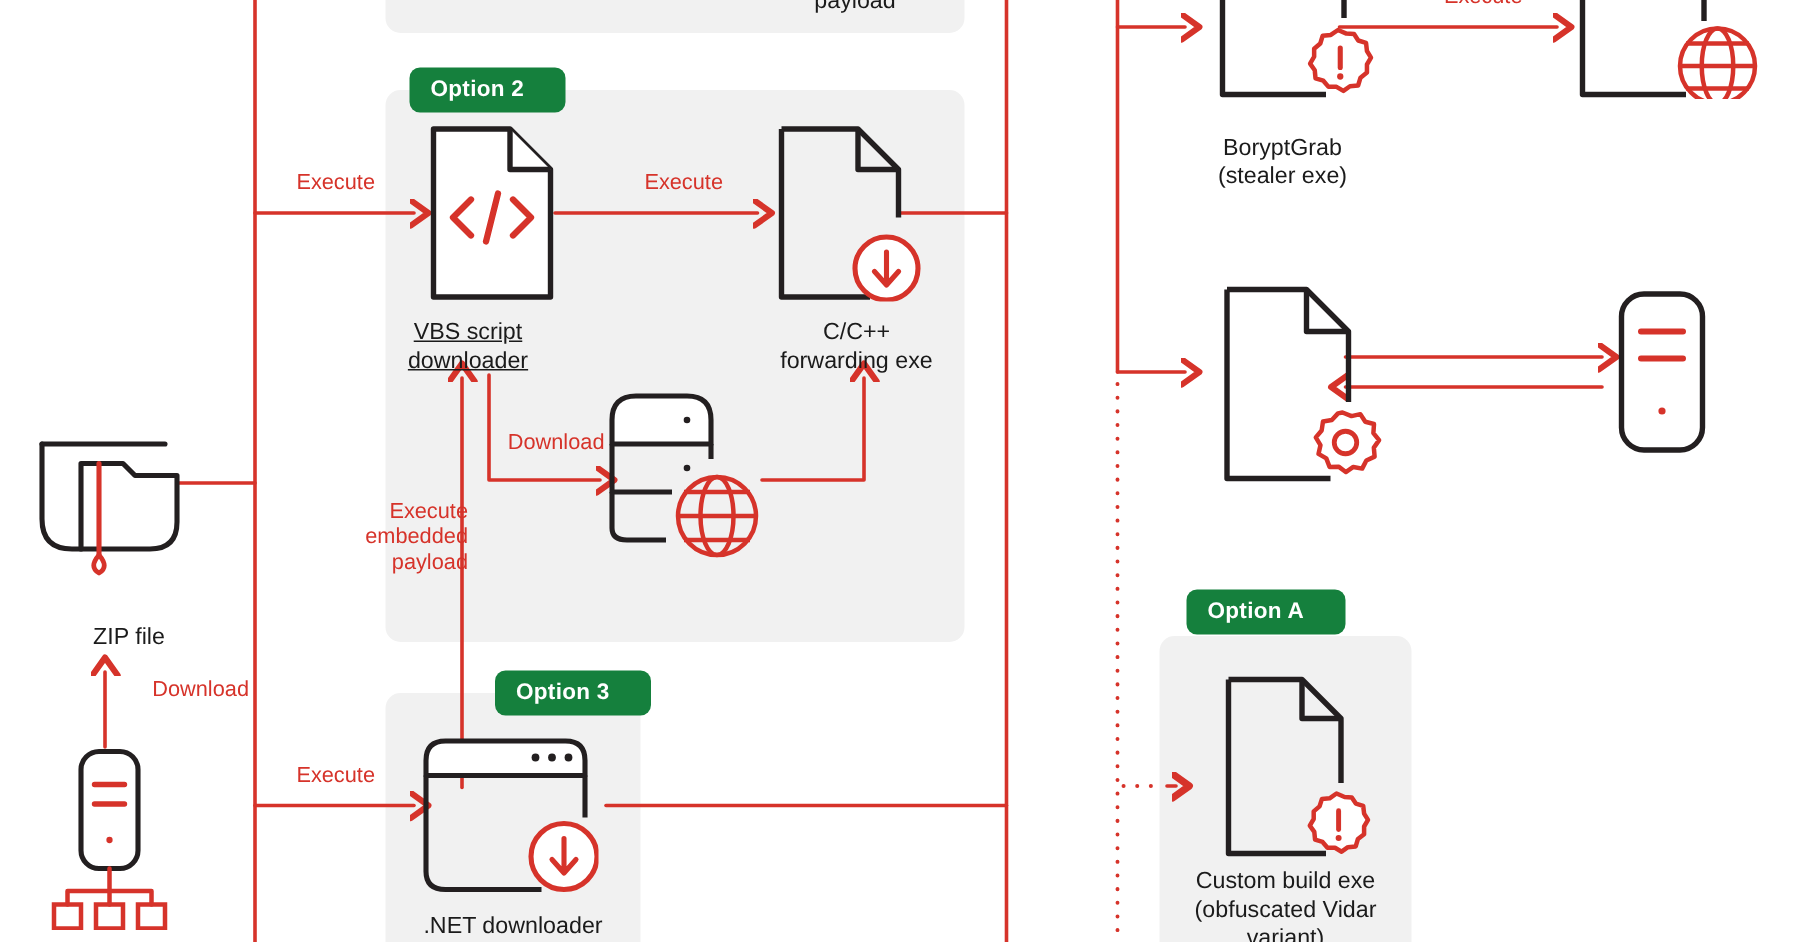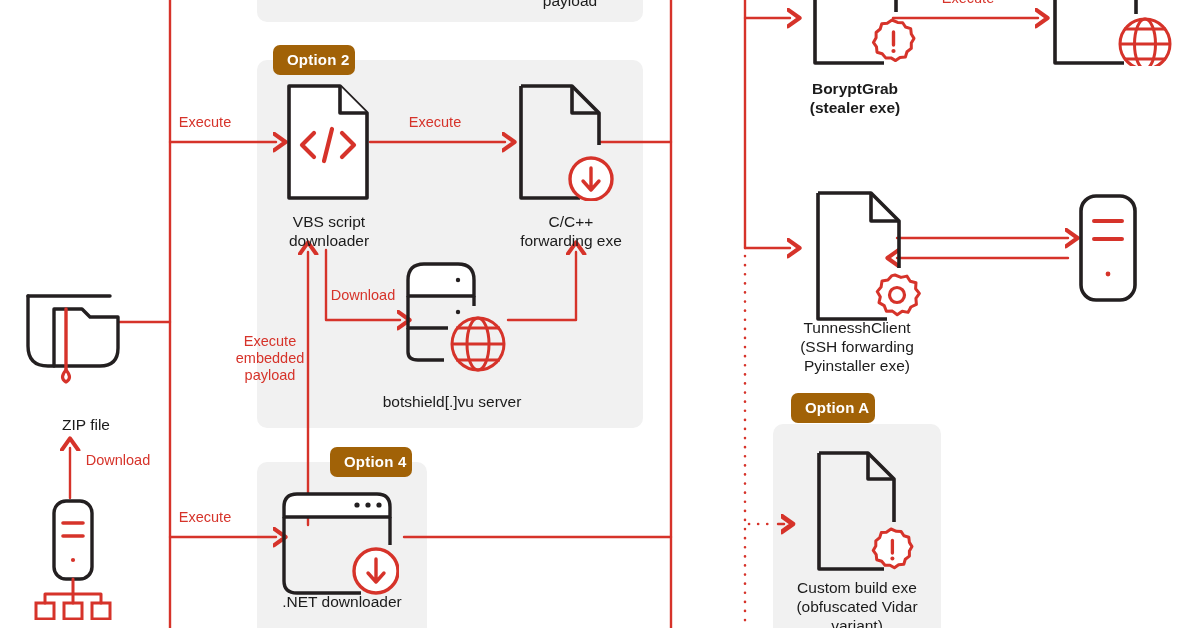--- a/index.html
+++ b/index.html
@@ -1,43 +1,43 @@
 <!DOCTYPE html>
 <html><head>
 <meta charset="utf-8">
 <style>
   html,body{margin:0;padding:0;background:#ffffff;}
   body{width:1200px;height:628px;overflow:hidden;font-family:"Liberation Sans","DejaVu Sans",sans-serif;}
   #stage{position:relative;width:1200px;height:628px;background:#ffffff;}
   svg#wires{position:absolute;left:0;top:0;width:1200px;height:628px;overflow:visible;}
 
   .panel{position:absolute;background:#f1f1f1;border-radius:10px;}
-  .badge{position:absolute;background:#a16207;color:#ffffff;font-size:15px;font-weight:700;
-         padding:7px 6px 8px 14px;border-radius:7px;letter-spacing:.2px;line-height:1;}
+  .badge{position:absolute;background:#15803d;color:#ffffff;font-size:15px;font-weight:700;
+         padding:7px 28px 8px 14px;border-radius:7px;letter-spacing:.2px;line-height:1;}
 
   .node{position:absolute;}
   .caption{position:absolute;text-align:center;color:#1b1b1b;font-size:15.5px;line-height:19px;
            white-space:pre-line;}
-  .wlabel{position:absolute;color:#d6332a;font-size:14.5px;line-height:17px;text-align:center;white-space:pre-line;}
+  .wlabel{position:absolute;color:#d6332a;font-size:14.5px;line-height:17px;text-align:right;white-space:pre-line;}
 </style>
 </head>
 <body>
 
 <div id="stage">
 
   <div class="panel" style="left:257px;top:-70px;width:386px;height:92px;"></div>
 
   <div class="panel" style="left:257px;top:60px;width:386px;height:368px;"></div>
 
   <div class="panel" style="left:257px;top:462px;width:170px;height:180px;"></div>
 
   <div class="panel" style="left:773px;top:424px;width:168px;height:220px;"></div>
 
   <div class="badge" style="left:273px;top:45px;">Option 2</div>
-  <div class="badge" style="left:330px;top:447px;">Option 4</div>
+  <div class="badge" style="left:330px;top:447px;">Option 3</div>
   <div class="badge" style="left:791px;top:393px;">Option A</div>
 
   <svg id="wires" viewBox="0 0 1200 628">
     <defs>
       <marker id="ah" markerWidth="9" markerHeight="9" refX="1.2" refY="4" orient="auto" markerUnits="strokeWidth">
         <path d="M0.3,0.5 L5.2,4 L0.3,7.5" fill="none" stroke="#d6332a" stroke-width="1.7" stroke-linecap="round" stroke-linejoin="round"></path>
       </marker>
       <marker id="ahs" markerWidth="9" markerHeight="9" refX="1.2" refY="4" orient="auto" markerUnits="strokeWidth">
         <path d="M0.3,0.7 L4.9,4 L0.3,7.3" fill="none" stroke="#d6332a" stroke-width="2" stroke-linecap="round" stroke-linejoin="round"></path>
       </marker>
@@ -112,21 +112,21 @@
     </svg>
   </div>
 
   <div class="node" style="left:286px;top:83px;">
     <svg width="84" height="118" viewBox="0 0 84 118">
       <path d="M3,3 L54,3 L81,30 L81,115 L3,115 Z" fill="#ffffff" stroke="#231f20" stroke-width="3.6" stroke-linejoin="round"></path>
       <path d="M54,3 L54,30 L81,30" fill="#ffffff" stroke="#231f20" stroke-width="3.6" stroke-linejoin="round"></path>
       <path d="M28,50 L16,62 L28,74 M56,50 L68,62 L56,74 M46,46 L38,78" fill="none" stroke="#d6332a" stroke-width="4.2" stroke-linecap="round" stroke-linejoin="round"></path>
     </svg>
   </div>
-  <div class="caption" style="left:254px;top:212px;width:150px;">VBS script
+  <div class="caption" style="left:237px;top:212px;width:150px;text-decoration:underline;">VBS script
 downloader</div>
 
   <div class="node" style="left:518px;top:83px;">
     <svg width="100" height="118" viewBox="0 0 100 118">
       <path d="M3,3 L54,3 L81,30 L81,62" fill="none" stroke="#231f20" stroke-width="3.6" stroke-linejoin="round"></path>
       <path d="M3,3 L3,115 L62,115" fill="none" stroke="#231f20" stroke-width="3.6" stroke-linejoin="round"></path>
       <path d="M54,3 L54,30 L81,30" fill="none" stroke="#231f20" stroke-width="3.6" stroke-linejoin="round"></path>
       <circle cx="73" cy="96" r="21" fill="#ffffff" stroke="#d6332a" stroke-width="3.4"></circle>
       <path d="M73,85 L73,106 M65,98 L73,107 L81,98" fill="none" stroke="#d6332a" stroke-width="3.4" stroke-linecap="round" stroke-linejoin="round"></path>
     </svg>
@@ -142,51 +142,50 @@
       <path d="M12,80 L12,104 Q12,112 22,112 L48,112" fill="none" stroke="#231f20" stroke-width="3.4" stroke-linejoin="round"></path>
       <circle cx="62" cy="32" r="2.2" fill="#231f20"></circle>
       <circle cx="62" cy="64" r="2.2" fill="#231f20"></circle>
       <g stroke="#d6332a" stroke-width="3" fill="none">
         <circle cx="82" cy="96" r="26"></circle>
         <ellipse cx="82" cy="96" rx="11" ry="26"></ellipse>
         <path d="M56,96 L108,96 M60,80 L104,80 M60,112 L104,112"></path>
       </g>
     </svg>
   </div>
-  <div class="caption" style="left:352px;top:392px;width:200px;">botshield[.]vu server</div>
 
   <div class="node" style="left:281px;top:489px;">
     <svg width="118" height="110" viewBox="0 0 118 110">
       <path d="M3,18 Q3,5 16,5 L96,5 Q109,5 109,18 L109,28 L3,28 Z" fill="#ffffff" stroke="#231f20" stroke-width="3.4" stroke-linejoin="round"></path>
       <path d="M3,28 L3,92 Q3,104 16,104 L80,104" fill="none" stroke="#231f20" stroke-width="3.4" stroke-linejoin="round"></path>
       <path d="M109,28 L109,56" fill="none" stroke="#231f20" stroke-width="3.4"></path>
       <circle cx="76" cy="16" r="2.6" fill="#231f20"></circle>
       <circle cx="87" cy="16" r="2.6" fill="#231f20"></circle>
       <circle cx="98" cy="16" r="2.6" fill="#231f20"></circle>
       <circle cx="95" cy="82" r="22" fill="#ffffff" stroke="#d6332a" stroke-width="3.4"></circle>
       <path d="M95,70 L95,92 M87,84 L95,93 L103,84" fill="none" stroke="#d6332a" stroke-width="3.4" stroke-linecap="round" stroke-linejoin="round"></path>
     </svg>
   </div>
-  <div class="caption" style="left:262px;top:592px;width:160px;text-align:center;">.NET downloader</div>
+  <div class="caption" style="left:262px;top:608px;width:160px;text-align:center;">.NET downloader</div>
 
   <div class="node" style="left:812px;top:-66px;">
     <svg width="108" height="132" viewBox="0 0 108 132">
       <path d="M3,3 L3,129 L72,129" fill="none" stroke="#231f20" stroke-width="3.6" stroke-linejoin="round"></path>
       <path d="M3,3 L56,3 L84,31 L84,78" fill="none" stroke="#231f20" stroke-width="3.6" stroke-linejoin="round"></path>
       <path d="M56,3 L56,31 L84,31" fill="none" stroke="#231f20" stroke-width="3.6" stroke-linejoin="round"></path>
       <g transform="translate(80,108)">
         <path d="M0,-22 L5.6,-19.6 L10.7,-19.3 L13.5,-15 L18.7,-13.4 L19.3,-8 L22,-3.6 L19.3,1 L19.3,6.4
                  L15,9.8 L13.4,15 L8,15.5 L3.6,18.6 L-1,15.9 L-6.3,15.9 L-9.8,11.8 L-15,10.2 L-15.5,4.8
                  L-18.6,0.4 L-15.9,-4.2 L-15.9,-9.5 L-11.8,-13 L-10.2,-18.2 L-4.8,-18.7 Z" fill="#ffffff" stroke="#d6332a" stroke-width="3" stroke-linejoin="round"></path>
         <path d="M1.5,-10 L1.5,3" stroke="#d6332a" stroke-width="3.4" stroke-linecap="round"></path>
         <circle cx="1.5" cy="9" r="2.1" fill="#d6332a"></circle>
       </g>
     </svg>
   </div>
-  <div class="caption" style="left:770px;top:79px;width:170px;font-weight:bold;">BoryptGrab
+  <div class="caption" style="left:770px;top:89px;width:170px;">BoryptGrab
 (stealer exe)</div>
 
   <div class="node" style="left:1052px;top:-66px;">
     <svg width="148" height="132" viewBox="0 0 148 132">
       <path d="M3,3 L3,129 L72,129" fill="none" stroke="#231f20" stroke-width="3.6" stroke-linejoin="round"></path>
       <path d="M56,3 L56,31 L84,31" fill="none" stroke="#231f20" stroke-width="3.6" stroke-linejoin="round"></path>
       <path d="M84,31 L84,80" fill="none" stroke="#231f20" stroke-width="3.6"></path>
       <g stroke="#d6332a" stroke-width="3" fill="none">
         <circle cx="93" cy="110" r="25"></circle>
         <ellipse cx="93" cy="110" rx="10.5" ry="25"></ellipse>
@@ -201,23 +200,20 @@
       <path d="M3,3 L56,3 L84,31 L84,78" fill="none" stroke="#231f20" stroke-width="3.6" stroke-linejoin="round"></path>
       <path d="M56,3 L56,31 L84,31" fill="none" stroke="#231f20" stroke-width="3.6" stroke-linejoin="round"></path>
       <g transform="translate(80,108)">
         <path d="M0,-23 L6,-20.6 L11.9,-21.9 L15.2,-16.8 L21,-15.3 L20.6,-9.3 L24.4,-4.6 L20.9,0.4
                  L21.4,6.4 L15.9,9 L13.1,14.4 L7.2,13.3 L2.2,16.7 L-2.6,13.1 L-8.6,13.3 L-10.8,7.6
                  L-16,4.6 L-14.7,-1.2 L-17.8,-6.4 L-13.9,-11 L-13,-17 L-7.1,-18 L-3,-22.4 Z" fill="#ffffff" stroke="#d6332a" stroke-width="3" stroke-linejoin="round"></path>
         <circle cx="2" cy="-3" r="7.5" fill="#ffffff" stroke="#d6332a" stroke-width="3.2"></circle>
       </g>
     </svg>
   </div>
-  <div class="caption" style="left:772px;top:318px;width:170px;">TunnesshClient
-(SSH forwarding
-Pyinstaller exe)</div>
 
   <div class="node" style="left:1078px;top:193px;">
     <svg width="64" height="110" viewBox="0 0 64 110">
       <rect x="3" y="3" width="54" height="104" rx="15" fill="#ffffff" stroke="#231f20" stroke-width="3.6"></rect>
       <path d="M16,28 L44,28 M16,46 L44,46" stroke="#d6332a" stroke-width="4" stroke-linecap="round"></path>
       <circle cx="30" cy="81" r="2.4" fill="#d6332a"></circle>
     </svg>
   </div>
 
   <div class="node" style="left:816px;top:450px;">

